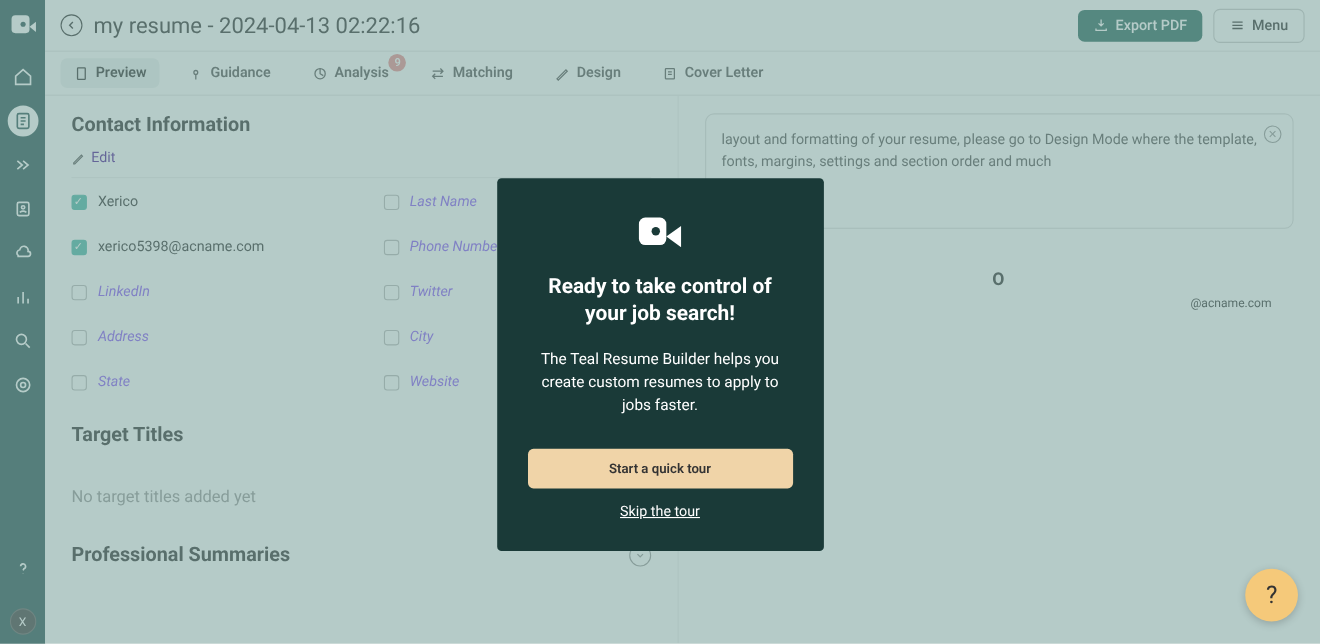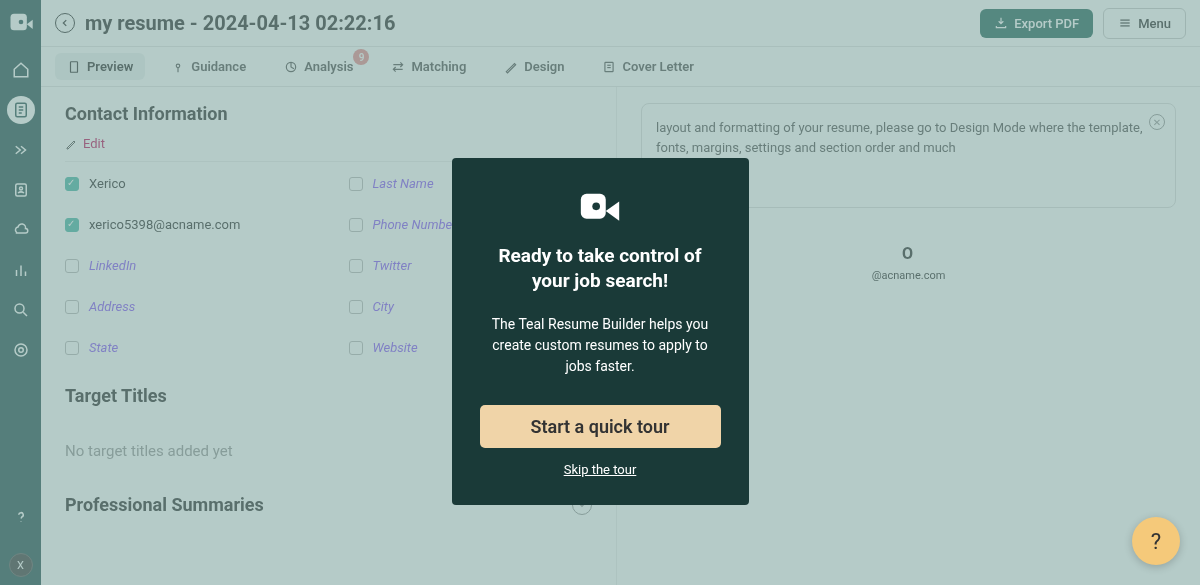--- a/index.html
+++ b/index.html
@@ -10,37 +10,37 @@
 .sidebar .nav-item { width: 28px; height: 28px; display: flex; align-items: center; justify-content: center; margin-bottom: 12px; border-radius: 50%; cursor: pointer; }
 .sidebar .nav-item.active { background: #fff; }
 .sidebar .nav-item svg { width: 18px; height: 18px; }
 .sidebar .bottom { position: absolute; bottom: 8px; display: flex; flex-direction: column; align-items: center; gap: 10px; }
 .sidebar .avatar { width: 24px; height: 24px; border-radius: 50%; background: #444; color: #fff; display: flex; align-items: center; justify-content: center; font-size: 11px; border: 1px solid #666; }
 
 .main { position: absolute; left: 41px; top: 0; right: 0; height: 585px; background: #fff; display: flex; flex-direction: column; }
 
 .header { height: 47px; display: flex; align-items: center; padding: 0 14px; border-bottom: 1px solid #e5e5e5; }
 .header .back { width: 20px; height: 20px; margin-right: 10px; display: flex; align-items: center; justify-content: center; border: 1.5px solid #333; border-radius: 50%; cursor: pointer; }
-.header .title { font-size: 20px; font-weight: 700; color: #333; flex: 1; }
+.header .title { font-size: 20px; font-weight: 400; color: #333; flex: 1; }
 .header .btn { padding: 7px 14px; border-radius: 6px; font-size: 13px; font-weight: 500; cursor: pointer; display: flex; align-items: center; gap: 6px; }
 .header .btn-primary { background: #2a6b5f; color: #fff; border: none; margin-right: 10px; }
 .header .btn-secondary { background: #fff; border: 1px solid #ccc; color: #333; }
 
 .tabs { height: 40px; display: flex; align-items: center; padding: 0 14px; gap: 14px; border-bottom: 1px solid #e5e5e5; }
 .tab { padding: 6px 12px; border-radius: 6px; font-size: 13px; font-weight: 600; color: #555; display: flex; align-items: center; gap: 6px; cursor: pointer; position: relative; }
 .tab.active { background: #eef2f1; color: #333; justify-content: center; }
 .tab svg { width: 14px; height: 14px; }
 .tab .badge { position: absolute; top: -4px; right: -4px; background: #e89090; color: #fff; font-size: 10px; width: 16px; height: 16px; border-radius: 50%; display: flex; align-items: center; justify-content: center; }
 
 .content { flex: 1; display: flex; overflow: hidden; }
 .left-panel { width: 575px; padding: 16px 24px; overflow-y: auto; }
 .right-panel { flex: 1; padding: 16px 24px; border-left: 1px solid #eee; position: relative; }
 
 .section-title { font-size: 18px; font-weight: 700; color: #333; margin-bottom: 12px; }
-.edit-link { font-size: 13px; color: #be185d; display: flex; align-items: center; gap: 6px; cursor: pointer; padding-bottom: 10px; border-bottom: 1px solid #eee; margin-bottom: 14px; }
+.edit-link { font-size: 13px; color: #4c1d95; display: flex; align-items: center; gap: 6px; cursor: pointer; padding-bottom: 10px; border-bottom: 1px solid #eee; margin-bottom: 14px; }
 
 .field-grid { display: grid; grid-template-columns: 1fr 1fr; gap: 26px 40px; margin-bottom: 30px; }
 .field { display: flex; align-items: center; gap: 10px; font-size: 13px; }
 .field .check { width: 14px; height: 14px; border: 1.5px solid #bbb; border-radius: 3px; flex-shrink: 0; }
 .field .check.checked { background: #4db8a8; border-color: #4db8a8; position: relative; }
 .field .check.checked::after { content: "✓"; color: #fff; font-size: 10px; position: absolute; top: -1px; left: 1px; }
 .field .label { color: #8b5cf6; font-style: italic; }
 .field .value { color: #333; }
 
 .add-link { font-size: 13px; color: #555; display: flex; align-items: center; gap: 8px; cursor: pointer; padding: 10px 0; border-bottom: 1px solid #eee; }
@@ -49,29 +49,29 @@
 .section-row { display: flex; align-items: center; justify-content: space-between; padding: 10px 0; }
 .section-row .title { font-size: 18px; font-weight: 700; color: #333; }
 .section-row .chev { width: 20px; height: 20px; border: 1.5px solid #999; border-radius: 50%; display: flex; align-items: center; justify-content: center; color: #999; cursor: pointer;}
 
 .info-box { border: 1px solid #ddd; border-radius: 8px; padding: 14px; margin-bottom: 16px; position: relative; font-size: 13px; color: #555; line-height: 1.5; }
 .info-box .close { position: absolute; top: 10px; right: 10px; width: 16px; height: 16px; cursor: pointer; border: 1.5px solid #999; border-radius: 50%; display:flex; align-items:center; justify-content:center; font-size:10px; color:#999;}
 .info-box .btn-mode { margin-top: 10px; background: #2a6b5f; color: #fff; padding: 6px 14px; border: none; border-radius: 5px; font-size: 12px; cursor: pointer; }
 
 .preview-doc { background: #fff; padding: 20px; font-size: 12px; color: #333; text-align: center; }
 .preview-doc .name { font-size: 16px; font-weight: 700; letter-spacing: 2px; margin-bottom: 6px; }
-.preview-doc .email { font-size: 11px; margin-bottom: 14px; }
+.preview-doc .email { font-size: 11px; margin-bottom: 14px; text-align: right; }
 .preview-doc .exp { font-size: 11px; font-weight: 700; letter-spacing: 1px; color: #2a6b5f; }
 
 .overlay { position: absolute; inset: 0; background: rgba(120, 160, 155, 0.55); display: flex; align-items: center; justify-content: center; padding-top: 78px; }
 .modal { width: 297px; background: #1a3a38; border-radius: 4px; padding: 32px 28px 28px; text-align: center; color: #fff; }
 .modal .mlogo { width: 46px; height: 36px; margin: 0 auto 18px; }
 .modal .mtitle { font-size: 19px; font-weight: 700; line-height: 1.3; margin-bottom: 20px; }
 .modal .mdesc { font-size: 14px; line-height: 1.5; margin-bottom: 28px; }
-.modal .mbtn { width: 100%; background: #f0d4a8; color: #333; border: none; padding: 11px; border-radius: 5px; font-size: 18px; font-weight: 600; cursor: pointer; margin-bottom: 14px; }
+.modal .mbtn { width: 100%; background: #f0d4a8; color: #333; border: none; padding: 11px; border-radius: 5px; font-size: 12px; font-weight: 600; cursor: pointer; margin-bottom: 14px; }
 .modal .mskip { color: #fff; text-decoration: underline; font-size: 13px; cursor: pointer; }
 
 .help-fab { position: absolute; bottom: 20px; right: 20px; width: 48px; height: 48px; background: #f5c97a; border-radius: 50%; display: flex; align-items: center; justify-content: center; font-size: 22px; color: #333; cursor: pointer; box-shadow: 0 2px 8px rgba(0,0,0,0.2); }
 </style>
 </head>
 <body>
 
 <div class="sidebar">
   <div class="logo">
     <svg viewBox="0 0 24 24" fill="#fff">

